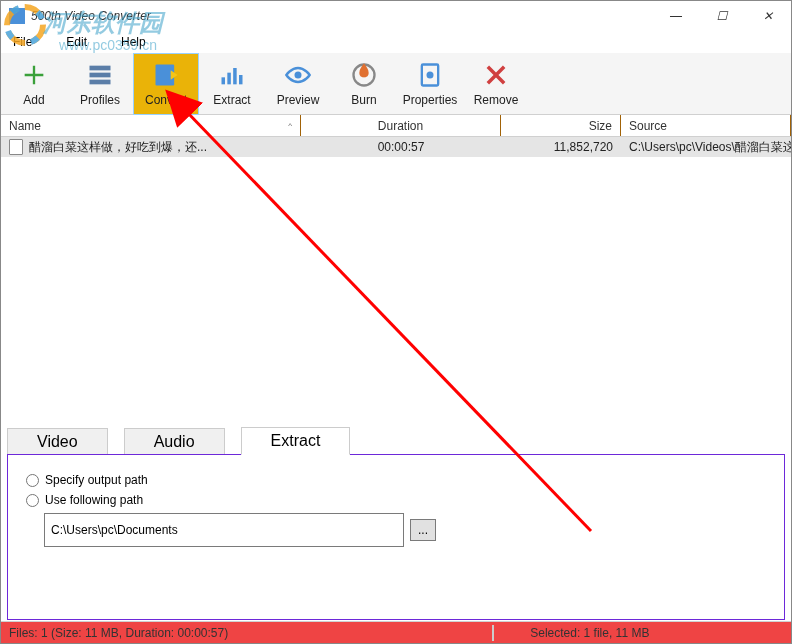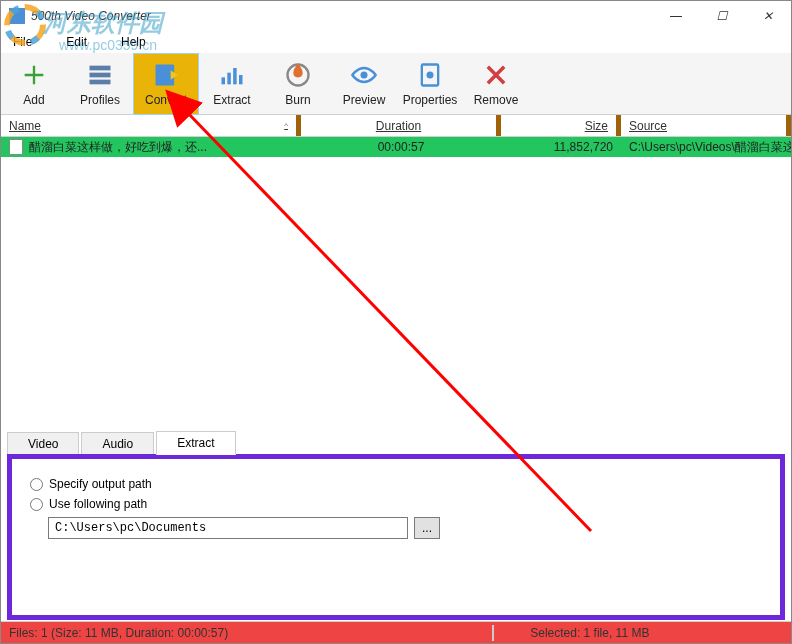--- a/index.html
+++ b/index.html
@@ -9,42 +9,42 @@
 .titlebar .title { flex: 1; font-size: 12px; color: #333; }
 .titlebar .winbtn { width: 46px; height: 30px; display: flex; align-items: center; justify-content: center; color: #333; cursor: pointer; }
 .menubar { height: 22px; display: flex; align-items: center; padding: 0 4px; gap: 18px; }
 .menubar .menuitem { padding: 2px 8px; cursor: pointer; }
 .toolbar { height: 62px; display: flex; align-items: center; border-bottom: 1px solid #d0d0d0; background: #f5f5f5; }
 .toolbtn { width: 66px; height: 62px; display: flex; flex-direction: column; align-items: center; justify-content: center; gap: 4px; cursor: pointer; border: 1px solid transparent; }
 .toolbtn.selected { background: #eab308; border: 1px solid #99d1ff; }
 .toolbtn .ticon { width: 28px; height: 28px; }
 .toolbtn .tlabel { font-size: 12px; color: #222; }
 .listheader { height: 22px; display: flex; align-items: center; background: #fff; border-bottom: 1px solid #d0d0d0; }
-.listheader .col { padding: 0 8px; border-right: 5px solid #a16207; font-size: 12px; color: #333; display: flex; align-items: center; height: 100%; text-decoration: underline; }
+.listheader .col { padding: 0 8px; border-right: 1px solid #a16207; font-size: 12px; color: #333; display: flex; align-items: center; height: 100%; }
 .listheader .sort { margin-left: auto; font-size: 8px; color: #666; }
 .col-name { width: 300px; }
 .col-duration { width: 200px; text-align: center; justify-content: center; }
 .col-size { width: 120px; justify-content: flex-end; }
 .col-source { flex: 1; }
-.listrow { height: 20px; display: flex; align-items: center; background: #22c55e; }
+.listrow { height: 20px; display: flex; align-items: center; background: #e5e5e5; }
 .listrow .cell { padding: 0 8px; font-size: 12px; color: #222; white-space: nowrap; overflow: hidden; text-overflow: ellipsis; display: flex; align-items: center; }
 .cell-name { width: 300px; }
 .cell-name .fileicon { width: 14px; height: 16px; border: 1px solid #888; background: #fff; margin-right: 6px; border-radius: 1px; }
 .cell-duration { width: 200px; justify-content: center; }
 .cell-size { width: 120px; justify-content: flex-end; }
 .cell-source { flex: 1; }
 .tabs-area { position: absolute; left: 6px; right: 6px; bottom: 22px; height: 190px; }
 .tabs-header { height: 24px; display: flex; align-items: flex-end; }
-.tab { padding: 4px 20px; border: 1px solid #ccc; border-bottom: none; background: #f0f0f0; margin-right: 2px; cursor: pointer; font-size: 12px; }
+.tab { padding: 4px 29px; border: 1px solid #ccc; border-bottom: none; background: #f0f0f0; margin-right: 16px; cursor: pointer; font-size: 16px; }
 .tab.active { background: #fff; border-bottom: 1px solid #fff; position: relative; z-index: 2; }
-.tab-content { height: 166px; border: 5px solid #6d28d9; background: #fff; padding: 12px 18px; position: relative; top: -1px; }
+.tab-content { height: 166px; border: 1px solid #6d28d9; background: #fff; padding: 12px 18px; position: relative; top: -1px; }
 .radio-row { display: flex; align-items: center; gap: 6px; margin: 6px 0; font-size: 12px; }
 .radio-row input[type=radio] { width: 13px; height: 13px; }
 .path-row { display: flex; align-items: center; gap: 6px; margin: 6px 0 0 18px; }
-.path-row input[type=text] { width: 360px; height: 22px; border: 1px solid #7a7a7a; padding: 0 6px; font-size: 12px; font-family: Liberation Mono, monospace; }
+.path-row input[type=text] { width: 360px; height: 34px; border: 1px solid #7a7a7a; padding: 0 6px; font-size: 12px; }
 .browse-btn { width: 26px; height: 22px; border: 1px solid #7a7a7a; background: #e1e1e1; display: flex; align-items: center; justify-content: center; cursor: pointer; font-size: 12px; }
 .statusbar { position: absolute; left: 0; right: 0; bottom: 0; height: 22px; display: flex; align-items: center; padding: 0 8px; border-top: 1px solid #d0d0d0; background: #ef4444; font-size: 12px; color: #333; gap: 28px; }
 .statusbar .sep { width: 2px; height: 16px; background: #ccc; margin: 0 8px; }
 .watermark-logo { position: absolute; left: 2px; top: 2px; pointer-events: none; opacity: 0.85; }
 .watermark-text { position: absolute; left: 42px; top: 6px; font-size: 24px; font-weight: bold; color: rgba(60,160,200,0.55); pointer-events: none; font-family: "SimHei", sans-serif; font-style: italic; }
 .watermark-url { position: absolute; left: 58px; top: 36px; font-size: 14px; color: rgba(60,160,200,0.55); pointer-events: none; }
 .arrow-overlay { position: absolute; left: 0; top: 0; pointer-events: none; }
 </style>
 </head>
 <body>
@@ -102,32 +102,32 @@
     <svg class="ticon" viewBox="0 0 24 24">
         <rect x="3" y="14" width="3" height="6" fill="#4a90d9"></rect>
         <rect x="8" y="10" width="3" height="10" fill="#4a90d9"></rect>
         <rect x="13" y="6" width="3" height="14" fill="#4a90d9"></rect>
         <rect x="18" y="12" width="3" height="8" fill="#4a90d9"></rect>
       </svg>
     <div class="tlabel">Extract</div>
   </div>
   <div class="toolbtn">
     <svg class="ticon" viewBox="0 0 24 24">
+        <path d="M12 6C6 6 2 12 2 12s4 6 10 6 10-6 10-6-4-6-10-6z" fill="none" stroke="#4a90d9" stroke-width="2"></path>
+        <circle cx="12" cy="12" r="3" fill="#4a90d9"></circle>
+      </svg>
+    <div class="tlabel">Preview</div>
+  </div>
+  <div class="toolbtn">
+    <svg class="ticon" viewBox="0 0 24 24">
         <circle cx="12" cy="12" r="9" fill="none" stroke="#888" stroke-width="2"></circle>
         <circle cx="12" cy="12" r="2" fill="#888"></circle>
         <path d="M12 2c2 3 4 5 4 8s-2 4-4 4-4-1-4-4 2-5 4-8z" fill="#e07030"></path>
       </svg>
     <div class="tlabel">Burn</div>
-  </div>
-  <div class="toolbtn">
-    <svg class="ticon" viewBox="0 0 24 24">
-        <path d="M12 6C6 6 2 12 2 12s4 6 10 6 10-6 10-6-4-6-10-6z" fill="none" stroke="#4a90d9" stroke-width="2"></path>
-        <circle cx="12" cy="12" r="3" fill="#4a90d9"></circle>
-      </svg>
-    <div class="tlabel">Preview</div>
   </div>
   <div class="toolbtn">
     <svg class="ticon" viewBox="0 0 24 24">
         <rect x="5" y="3" width="14" height="18" rx="1" fill="none" stroke="#4a90d9" stroke-width="2"></rect>
         <circle cx="12" cy="12" r="3" fill="#4a90d9"></circle>
       </svg>
     <div class="tlabel">Properties</div>
   </div>
   <div class="toolbtn">
     <svg class="ticon" viewBox="0 0 24 24">

